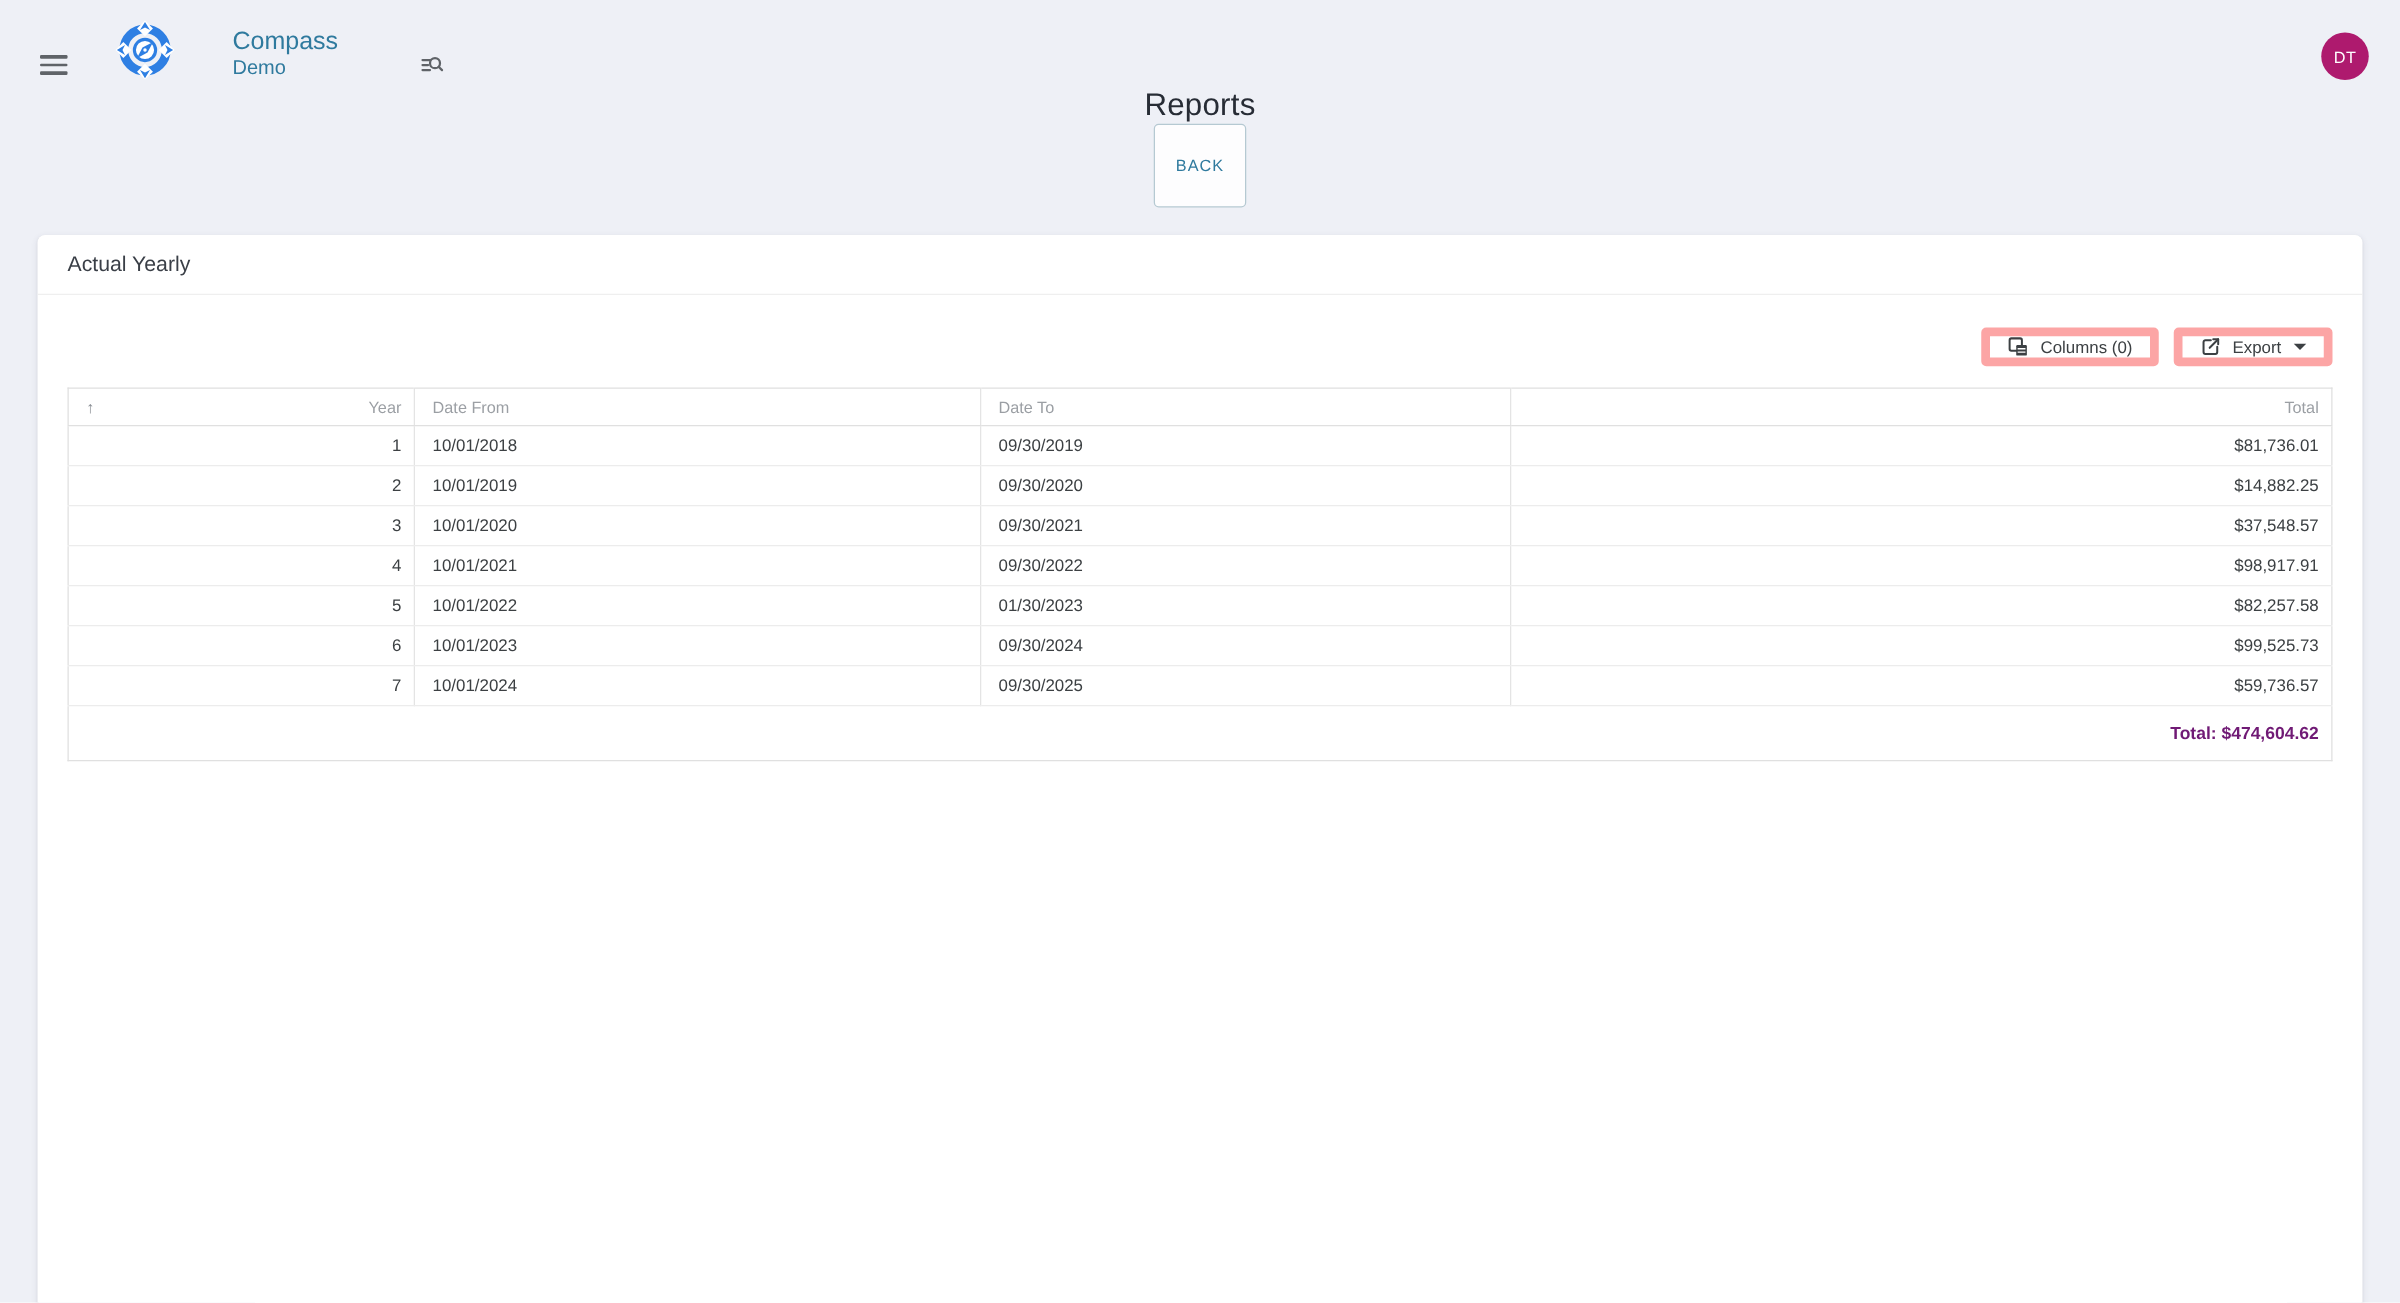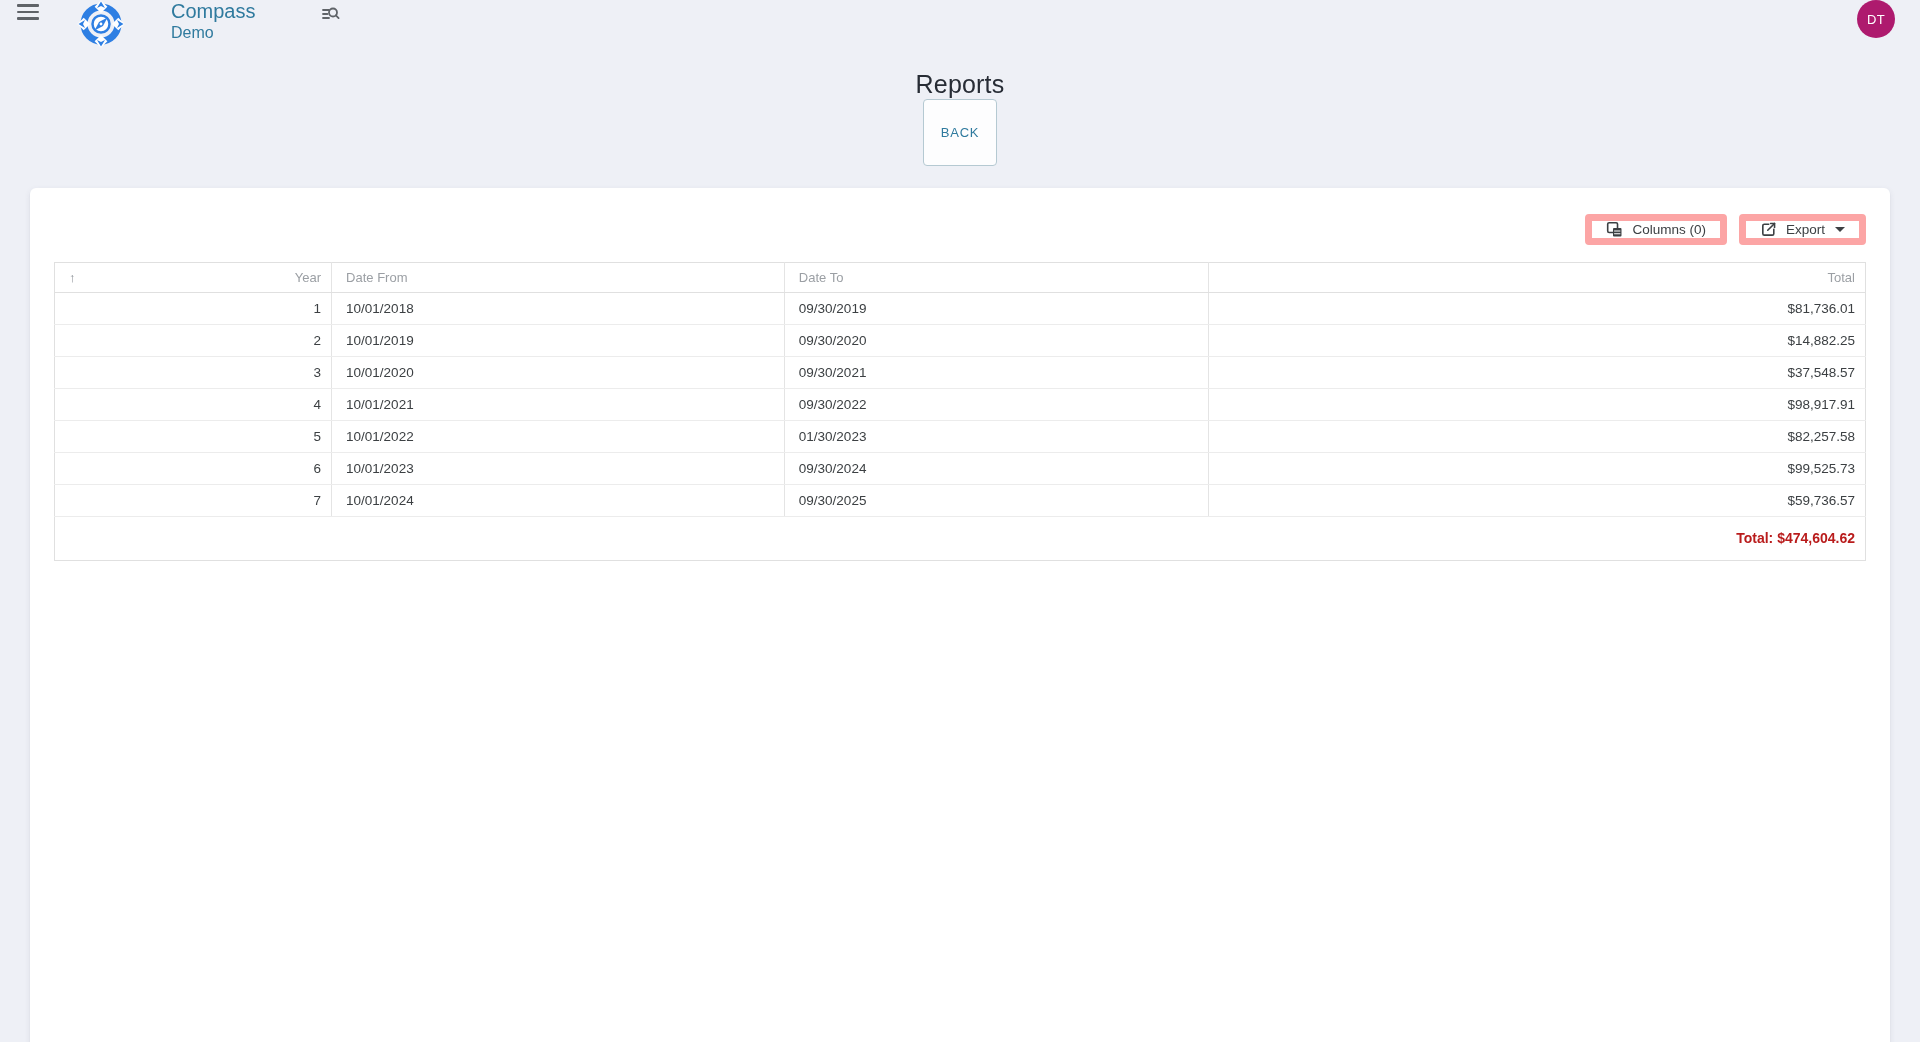--- a/index.html
+++ b/index.html
@@ -8,22 +8,22 @@
     font-family: "Liberation Sans", sans-serif;
     background: #eef0f6;
     color: #3c4043;
     overflow: hidden;
   }
 
   
   .topbar {
     height: 64px;
     display: flex;
-    align-items: flex-start;
-    padding: 0 25px 0 17px;
+    align-items: flex-end;
+    padding: 0 25px 0 32px;
     gap: 22px;
   }
   .menu-btn {
     width: 24px; height: 24px;
     background: none; border: none; cursor: pointer;
     display: flex; flex-direction: column; justify-content: center; gap: 4px;
     padding: 0;
   }
   .menu-btn span { display: block; height: 2.5px; width: 22px; background: #5f6368; border-radius: 1px; }
   .logo { width: 48px; height: 48px; margin-left: 14px; display: flex; align-items: center; justify-content: center; cursor: pointer; }
@@ -103,21 +103,21 @@
   .sort-arrow { float: left; color: #8a8f95; font-size: 13px; line-height: 15px; }
   tbody td {
     font-size: 13.5px; color: #3c4043;
     padding: 8px 10px 8px 14px;
     border-bottom: 1px solid #ececec;
     height: 32px;
   }
   tfoot td {
     padding: 13px 10px 14px 14px;
     text-align: right;
-    font-size: 14px; font-weight: 700; color: #b91c1c;
+    font-size: 14px; font-weight: 700; color: #701a75;
   }
 
   
   .icon { display: inline-flex; }
 </style>
 </head>
 <body>
 
 <header class="topbar">
   <button class="menu-btn" aria-label="menu">
@@ -170,20 +170,23 @@
 
   <button class="avatar">DT</button>
 </header>
 
 <div class="page-header">
   <h1 class="page-title">Reports</h1>
   <button class="back-btn">BACK</button>
 </div>
 
 <section class="card">
+  <div class="card-header">
+    <div class="card-title">Actual Yearly</div>
+  </div>
 
   <div class="card-body">
 
     <div class="toolbar">
       <button class="tool-btn">
         <span class="icon">
           <svg width="17" height="17" viewBox="0 0 18 18">
             <rect x="1.8" y="1.8" width="10.4" height="10.4" rx="1.5" fill="none" stroke="#3c4043" stroke-width="1.7"></rect>
             <rect x="7.4" y="7.4" width="9" height="9" rx="1" fill="#3c4043"></rect>
             <line x1="8.6" y1="10.6" x2="15.2" y2="10.6" stroke="#ffffff" stroke-width="1.1"></line>

